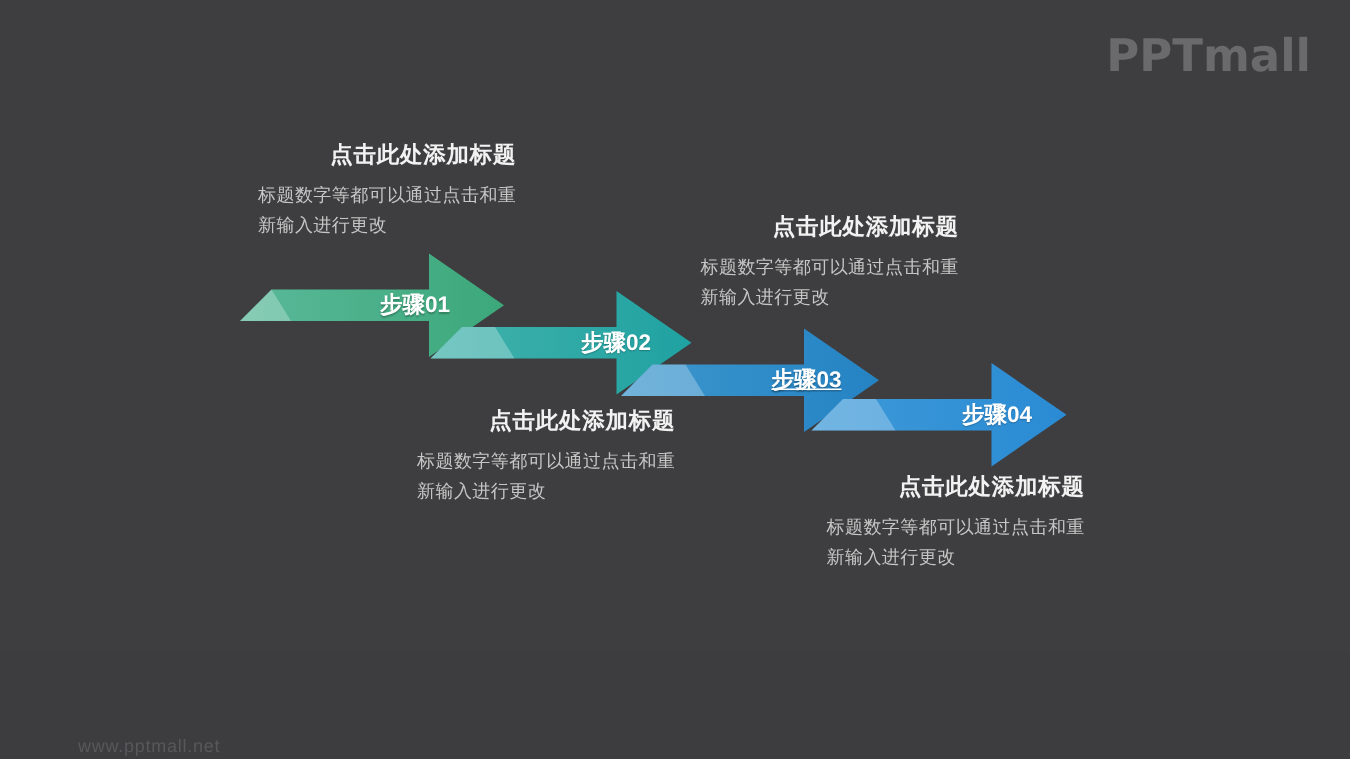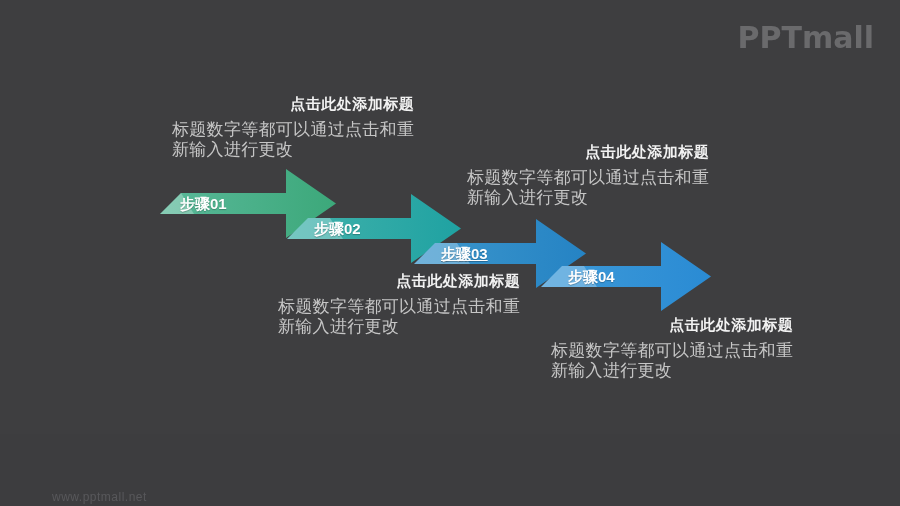--- a/index.html
+++ b/index.html
@@ -18,34 +18,34 @@
     font-size:30px;font-weight:bold;letter-spacing:0px;
     color:#6a6a6c;
     font-family:"DejaVu Sans", sans-serif;
   }
   .watermark{
     position:absolute;left:52px;top:490px;
     font-size:12px;color:#58585b;letter-spacing:0.5px;
   }
   .arrows-svg{position:absolute;left:0;top:0;}
   .step-label{
-    position:absolute;width:120px;text-align:left;
+    position:absolute;width:120px;text-align:right;
     font-size:15px;font-weight:bold;color:#ffffff;
     line-height:20px;
     text-shadow:0 1px 1px rgba(0,0,0,0.25);
     cursor:default;
   }
   .tb{position:absolute;}
   .tb-title{
     font-size:15px;font-weight:bold;color:#f2f2f2;
     line-height:17px;letter-spacing:0.5px;
     margin:0 0 8px 0;white-space:nowrap;text-align:right;
   }
   .tb-line{
-    font-size:17px;color:#c6c6c6;
+    font-size:12px;color:#c6c6c6;
     line-height:20px;letter-spacing:0.3px;
     white-space:nowrap;
   }
 </style>
 </head>
 <body>
 
 <div class="slide" style="background: rgb(62, 62, 64);">
 
   <div class="logo" style="color: rgb(106, 106, 108);">PPTmall</div>

